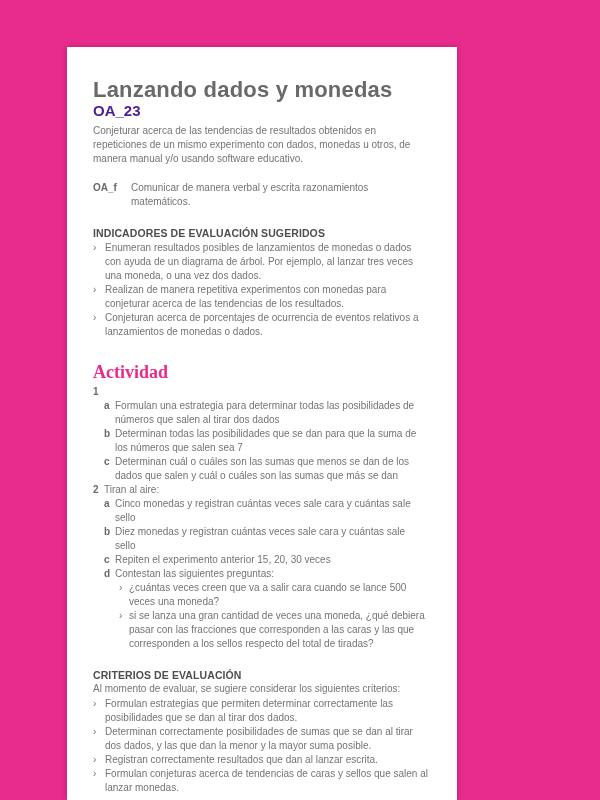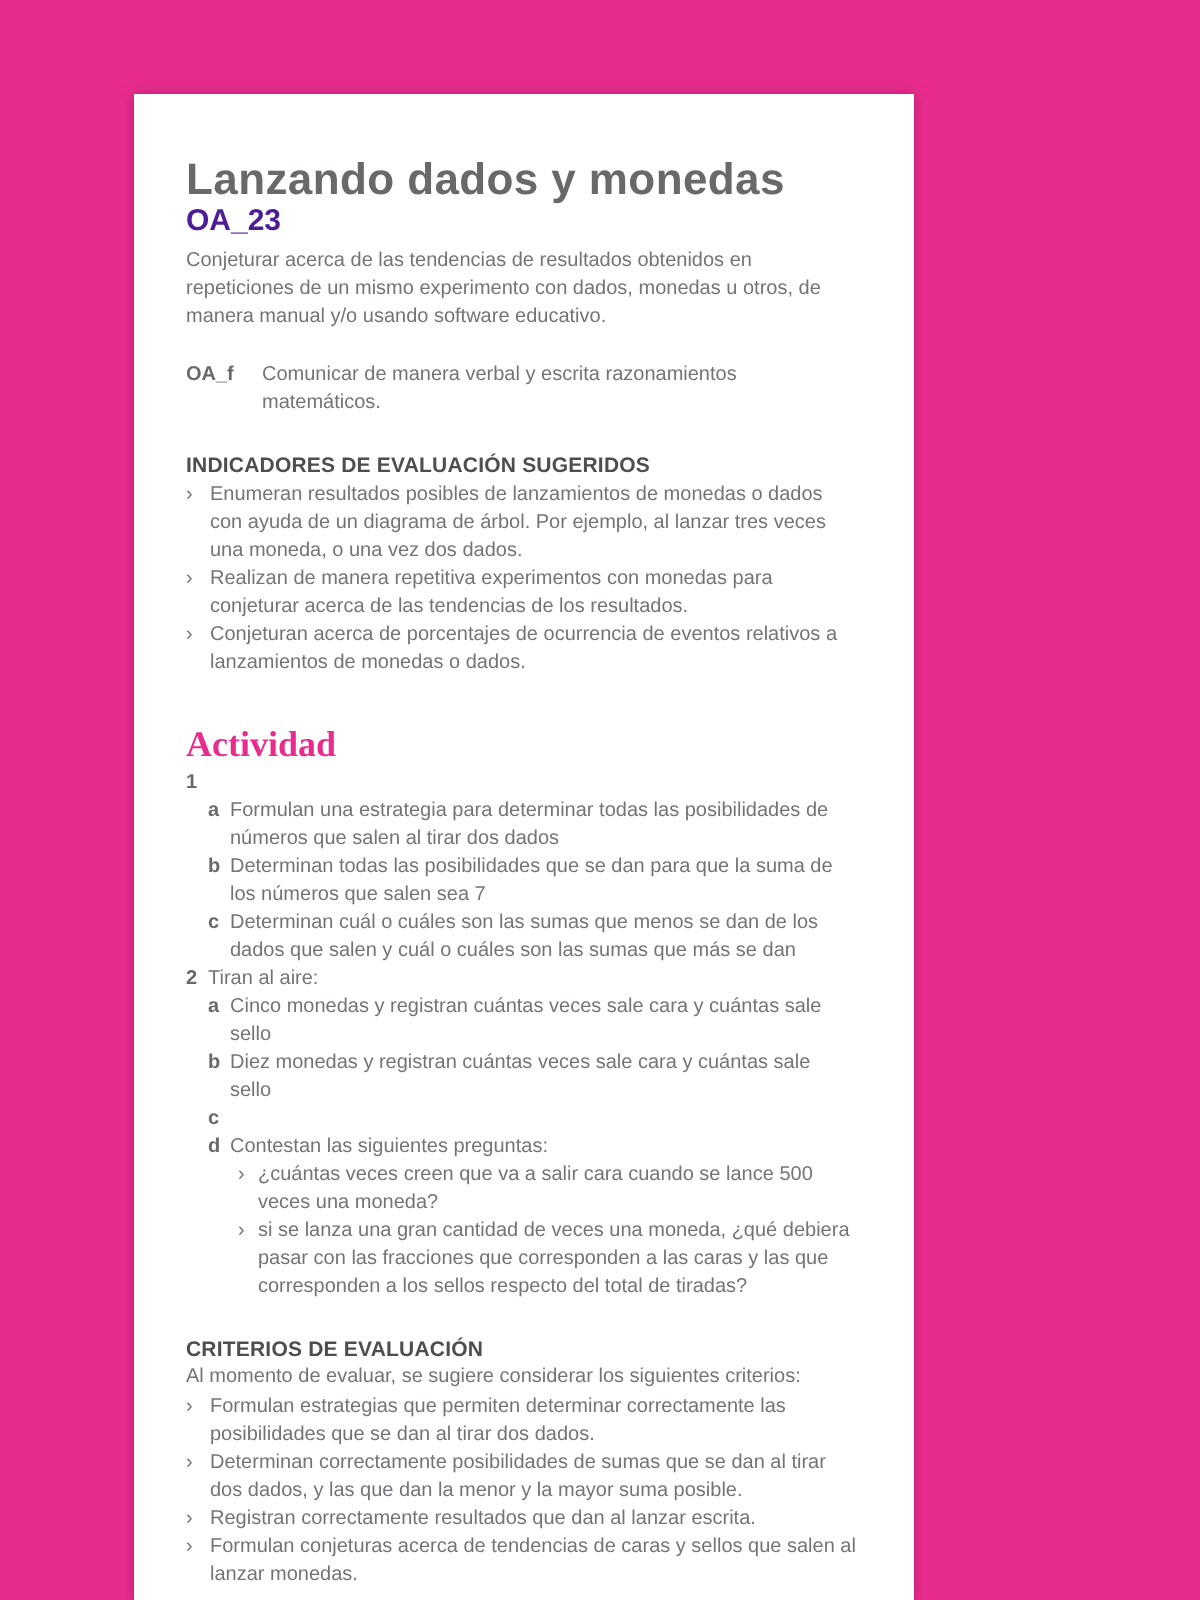--- a/index.html
+++ b/index.html
@@ -158,20 +158,21 @@
         <div class="arow sub-row">
           <span class="amark">a</span>
           <span class="atext">Cinco monedas y registran cuántas veces sale cara y cuántas sale sello</span>
         </div>
         <div class="arow sub-row">
           <span class="amark">b</span>
           <span class="atext">Diez monedas y registran cuántas veces sale cara y cuántas sale sello</span>
         </div>
         <div class="arow sub-row">
           <span class="amark">c</span>
+          <span class="atext">Repiten el experimento anterior 15, 20, 30 veces</span>
         </div>
         <div class="arow sub-row">
           <span class="amark">d</span>
           <span class="atext">Contestan las siguientes preguntas:</span>
         </div>
         <div class="arow bullet-row">
           <span class="amark">›</span>
           <span class="atext">¿cuántas veces creen que va a salir cara cuando se lance 500 veces una moneda?</span>
         </div>
         <div class="arow bullet-row">

